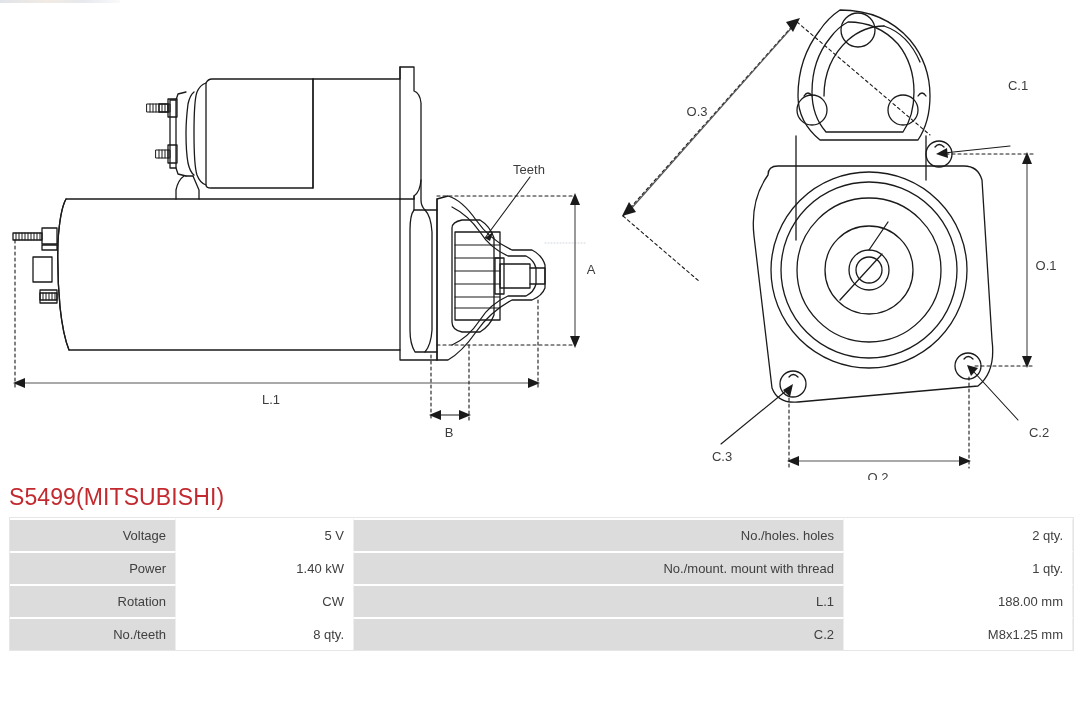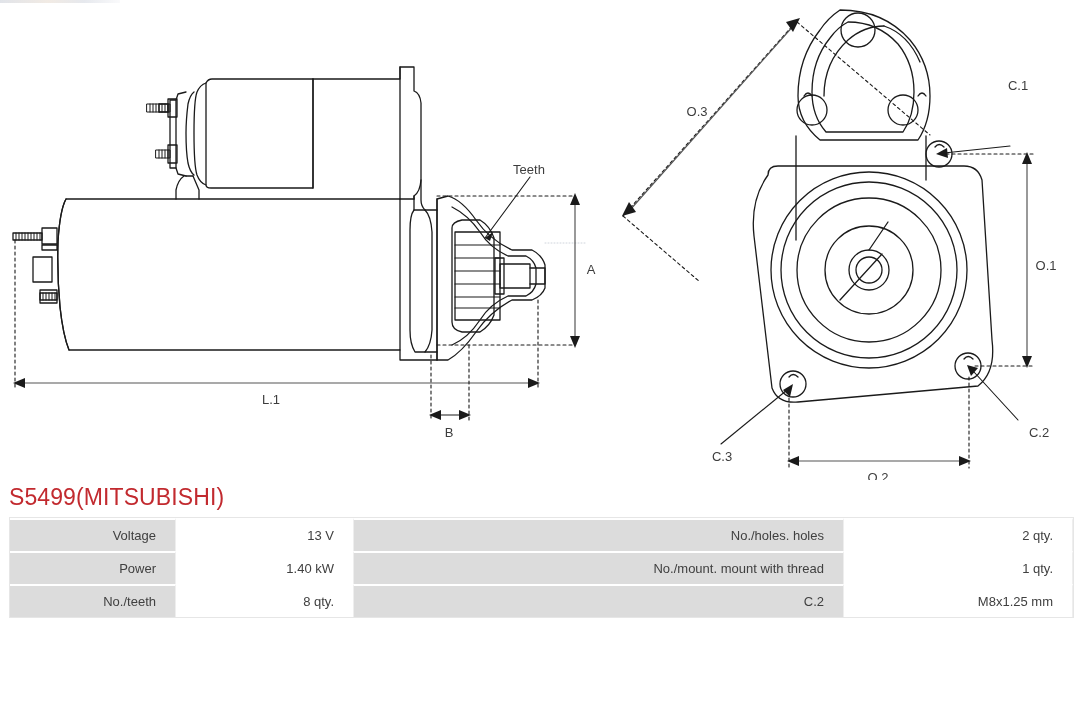--- a/index.html
+++ b/index.html
@@ -66,21 +66,21 @@
   table.spec {
     border-collapse: separate;
     border-spacing: 0;
     width: 1063px;
     table-layout: fixed;
     border: 1px solid #e6e6e6;
     background: #ffffff;
   }
   table.spec td {
     height: 31px;
-    padding: 0 19px;
+    padding: 0 9px;
     font-size: 13px;
     line-height: 31px;
     text-align: right;
     white-space: nowrap;
     overflow: hidden;
     border-top: 2px solid #ffffff;
     border-right: 1px solid #eeeeee;
   }
   table.spec tr:first-child td { border-top: 2px solid #ffffff; }
   td.lbl {
@@ -337,31 +337,37 @@
   <table class="spec">
     <colgroup>
       <col class="c1">
         <col class="c2">
         <col class="c3">
         <col class="c4">
     </colgroup>
     <tbody>
       <tr>
         <td class="lbl">Voltage</td>
-        <td class="val">13 V</td>
+        <td class="val">5 V</td>
         <td class="lbl">No./holes. holes</td>
         <td class="val gap">2 qty.</td>
       </tr>
       <tr>
         <td class="lbl">Power</td>
         <td class="val">1.40 kW</td>
         <td class="lbl">No./mount. mount with thread</td>
         <td class="val gap">1 qty.</td>
       </tr>
       <tr>
+        <td class="lbl">Rotation</td>
+        <td class="val">CW</td>
+        <td class="lbl">L.1</td>
+        <td class="val gap">188.00 mm</td>
+      </tr>
+      <tr>
         <td class="lbl">No./teeth</td>
         <td class="val">8 qty.</td>
         <td class="lbl">C.2</td>
         <td class="val gap">M8x1.25 mm</td>
       </tr>
     </tbody>
   </table>
 </div>
 
 </body></html>

